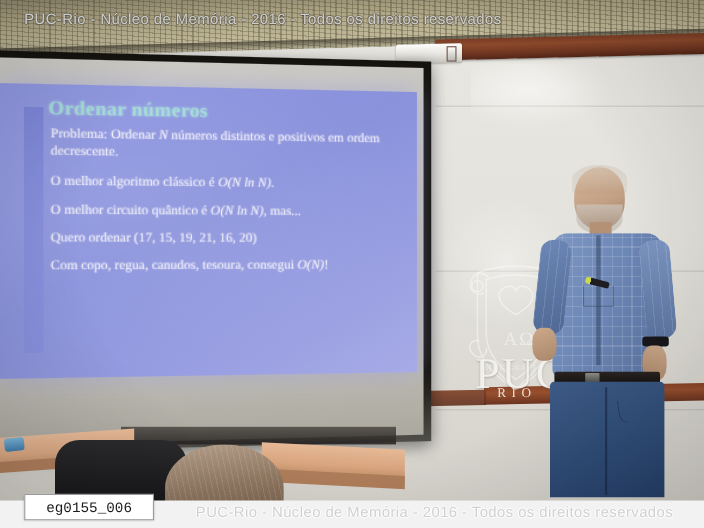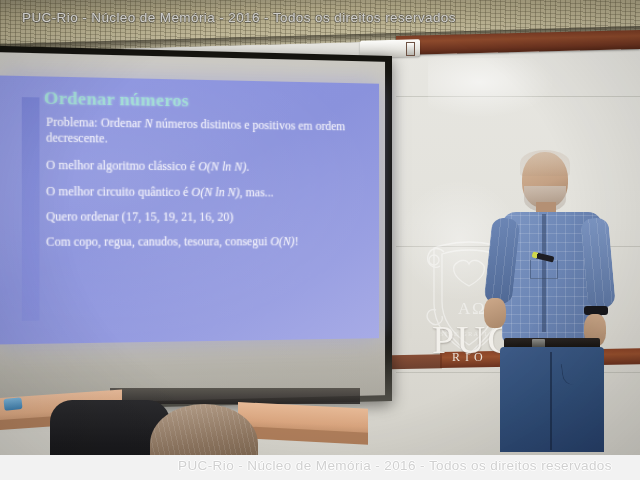--- a/index.html
+++ b/index.html
@@ -549,14 +549,15 @@
   <div class="blue-object"></div>
   <div class="chair"></div>
   <div class="audience-head"></div>
 
   <div class="photo-vignette"></div>
 
   <div class="watermark watermark-top">PUC-Rio - Núcleo de Memória - 2016 - Todos os direitos reservados</div>
 
   <div class="bottom-strip"></div>
   <div class="watermark watermark-bottom">PUC-Rio - Núcleo de Memória - 2016 - Todos os direitos reservados</div>
+  <div class="id-label">eg0155_006</div>
 
 </div>
 
 </body></html>

